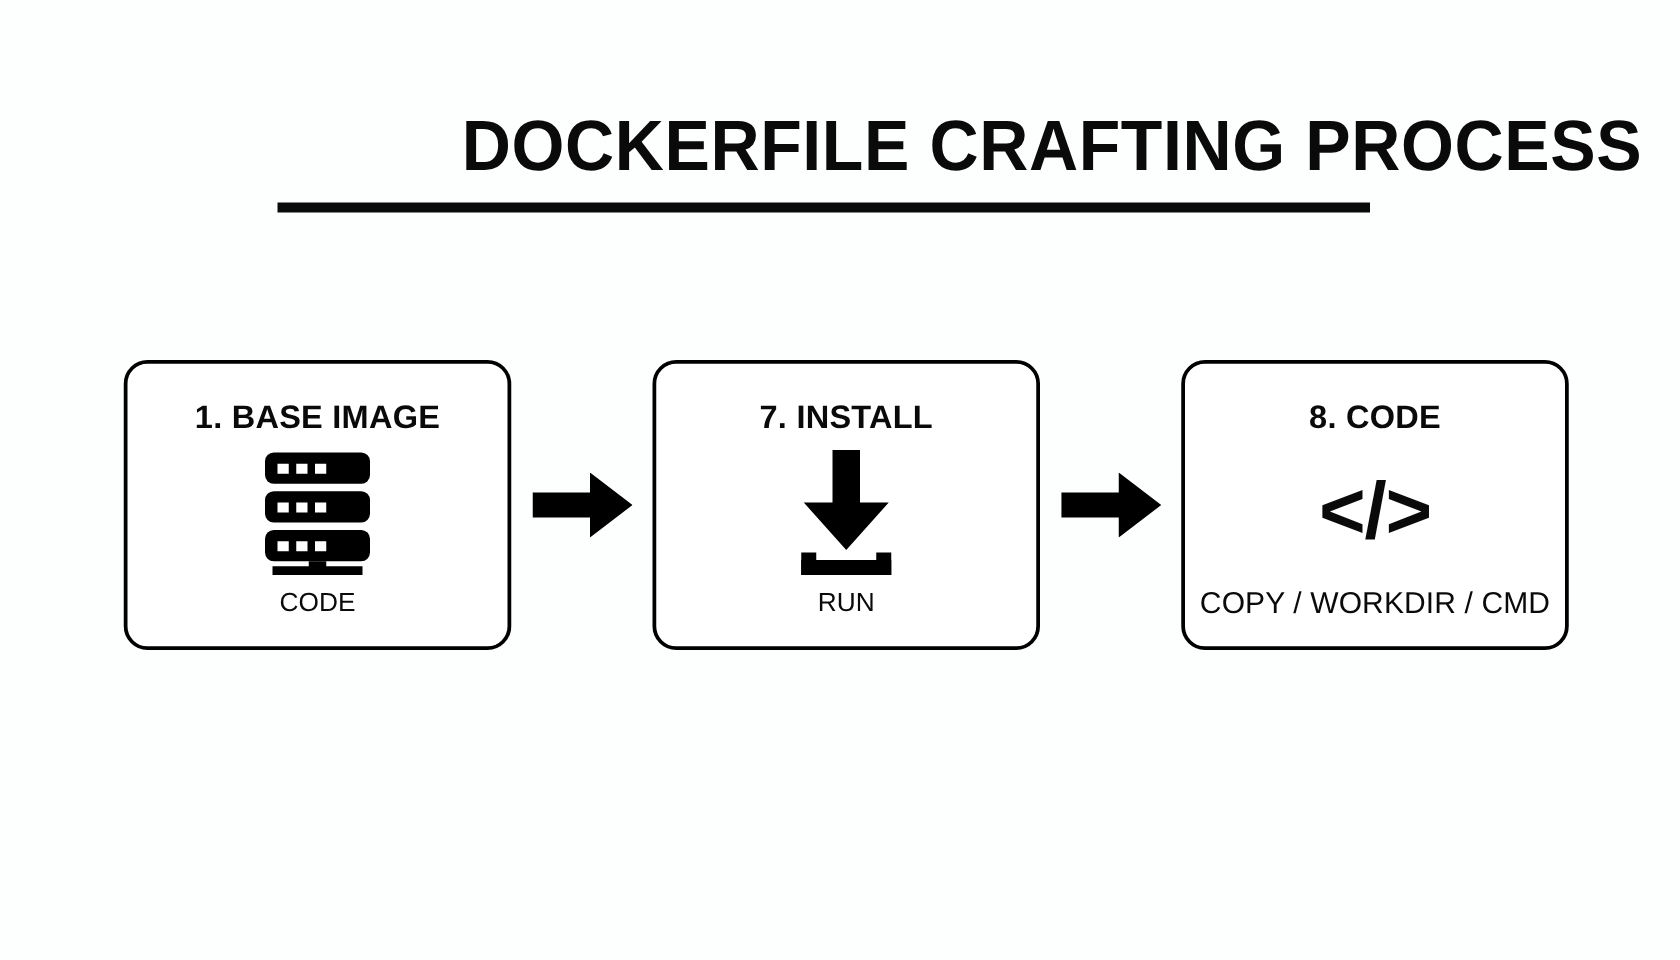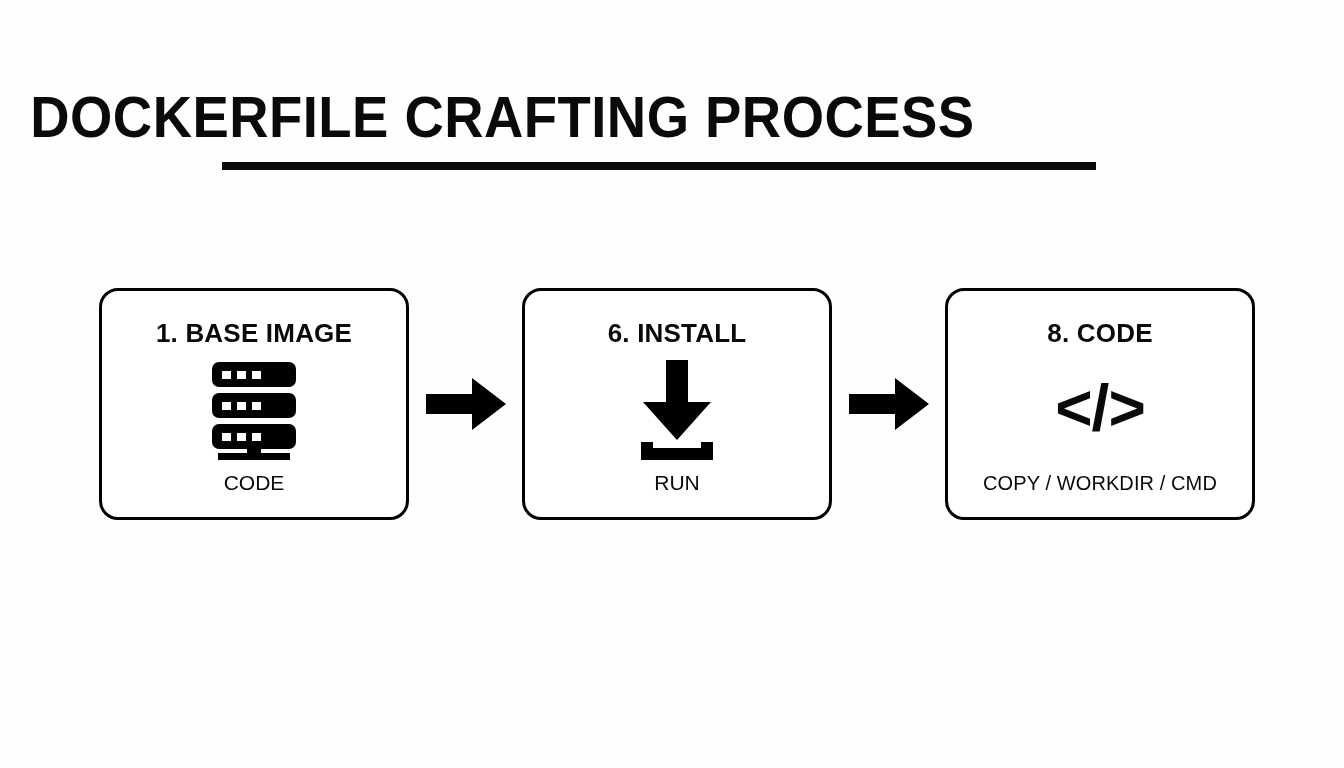--- a/index.html
+++ b/index.html
@@ -14,21 +14,21 @@
     overflow: hidden;
     position: relative;
   }
 
   
   #title-block {
     position: absolute;
     left: 0;
     top: 86px;
     width: 1344px;
-    text-align: left;
+    text-align: right;
   }
   #page-title {
     font-family: "Liberation Sans", sans-serif;
     font-weight: bold;
     font-size: 57px;
     line-height: 62px;
     letter-spacing: 0.5px;
     color: #0a0a0a;
     transform: scaleX(0.955);
     transform-origin: center center;
@@ -90,21 +90,21 @@
 
   .card-label {
     font-weight: normal;
     font-size: 21px;
     line-height: 24px;
     color: #0a0a0a;
     margin-bottom: 22px;
     white-space: nowrap;
   }
   .card-label.wide {
-    font-size: 20px;
+    font-size: 24px;
     letter-spacing: 0.1px;
   }
 
   
   .code-glyph {
     font-family: "Liberation Sans", sans-serif;
     font-weight: bold;
     font-size: 64px;
     line-height: 64px;
     color: #0a0a0a;
@@ -160,21 +160,21 @@
     <div class="card-label">CODE</div>
   </div>
 
   <div class="arrow">
     <svg width="80" height="52" viewBox="0 0 80 52" aria-hidden="true">
       <path d="M0,16 L46,16 L46,0 L80,26 L46,52 L46,36 L0,36 Z" fill="#000"></path>
     </svg>
   </div>
 
   <div class="card">
-    <div class="card-title">6. INSTALL</div>
+    <div class="card-title">7. INSTALL</div>
     <div class="card-icon">
       <svg width="84" height="100" viewBox="0 0 84 100" aria-hidden="true">
 
         <path d="M31,0 L53,0 L53,42 L76,42 L42,80 L8,42 L31,42 Z" fill="#000"></path>
 
         <rect x="6" y="82" width="12" height="18" fill="#000"></rect>
         <rect x="66" y="82" width="12" height="18" fill="#000"></rect>
         <rect x="6" y="88" width="72" height="12" fill="#000"></rect>
       </svg>
     </div>

